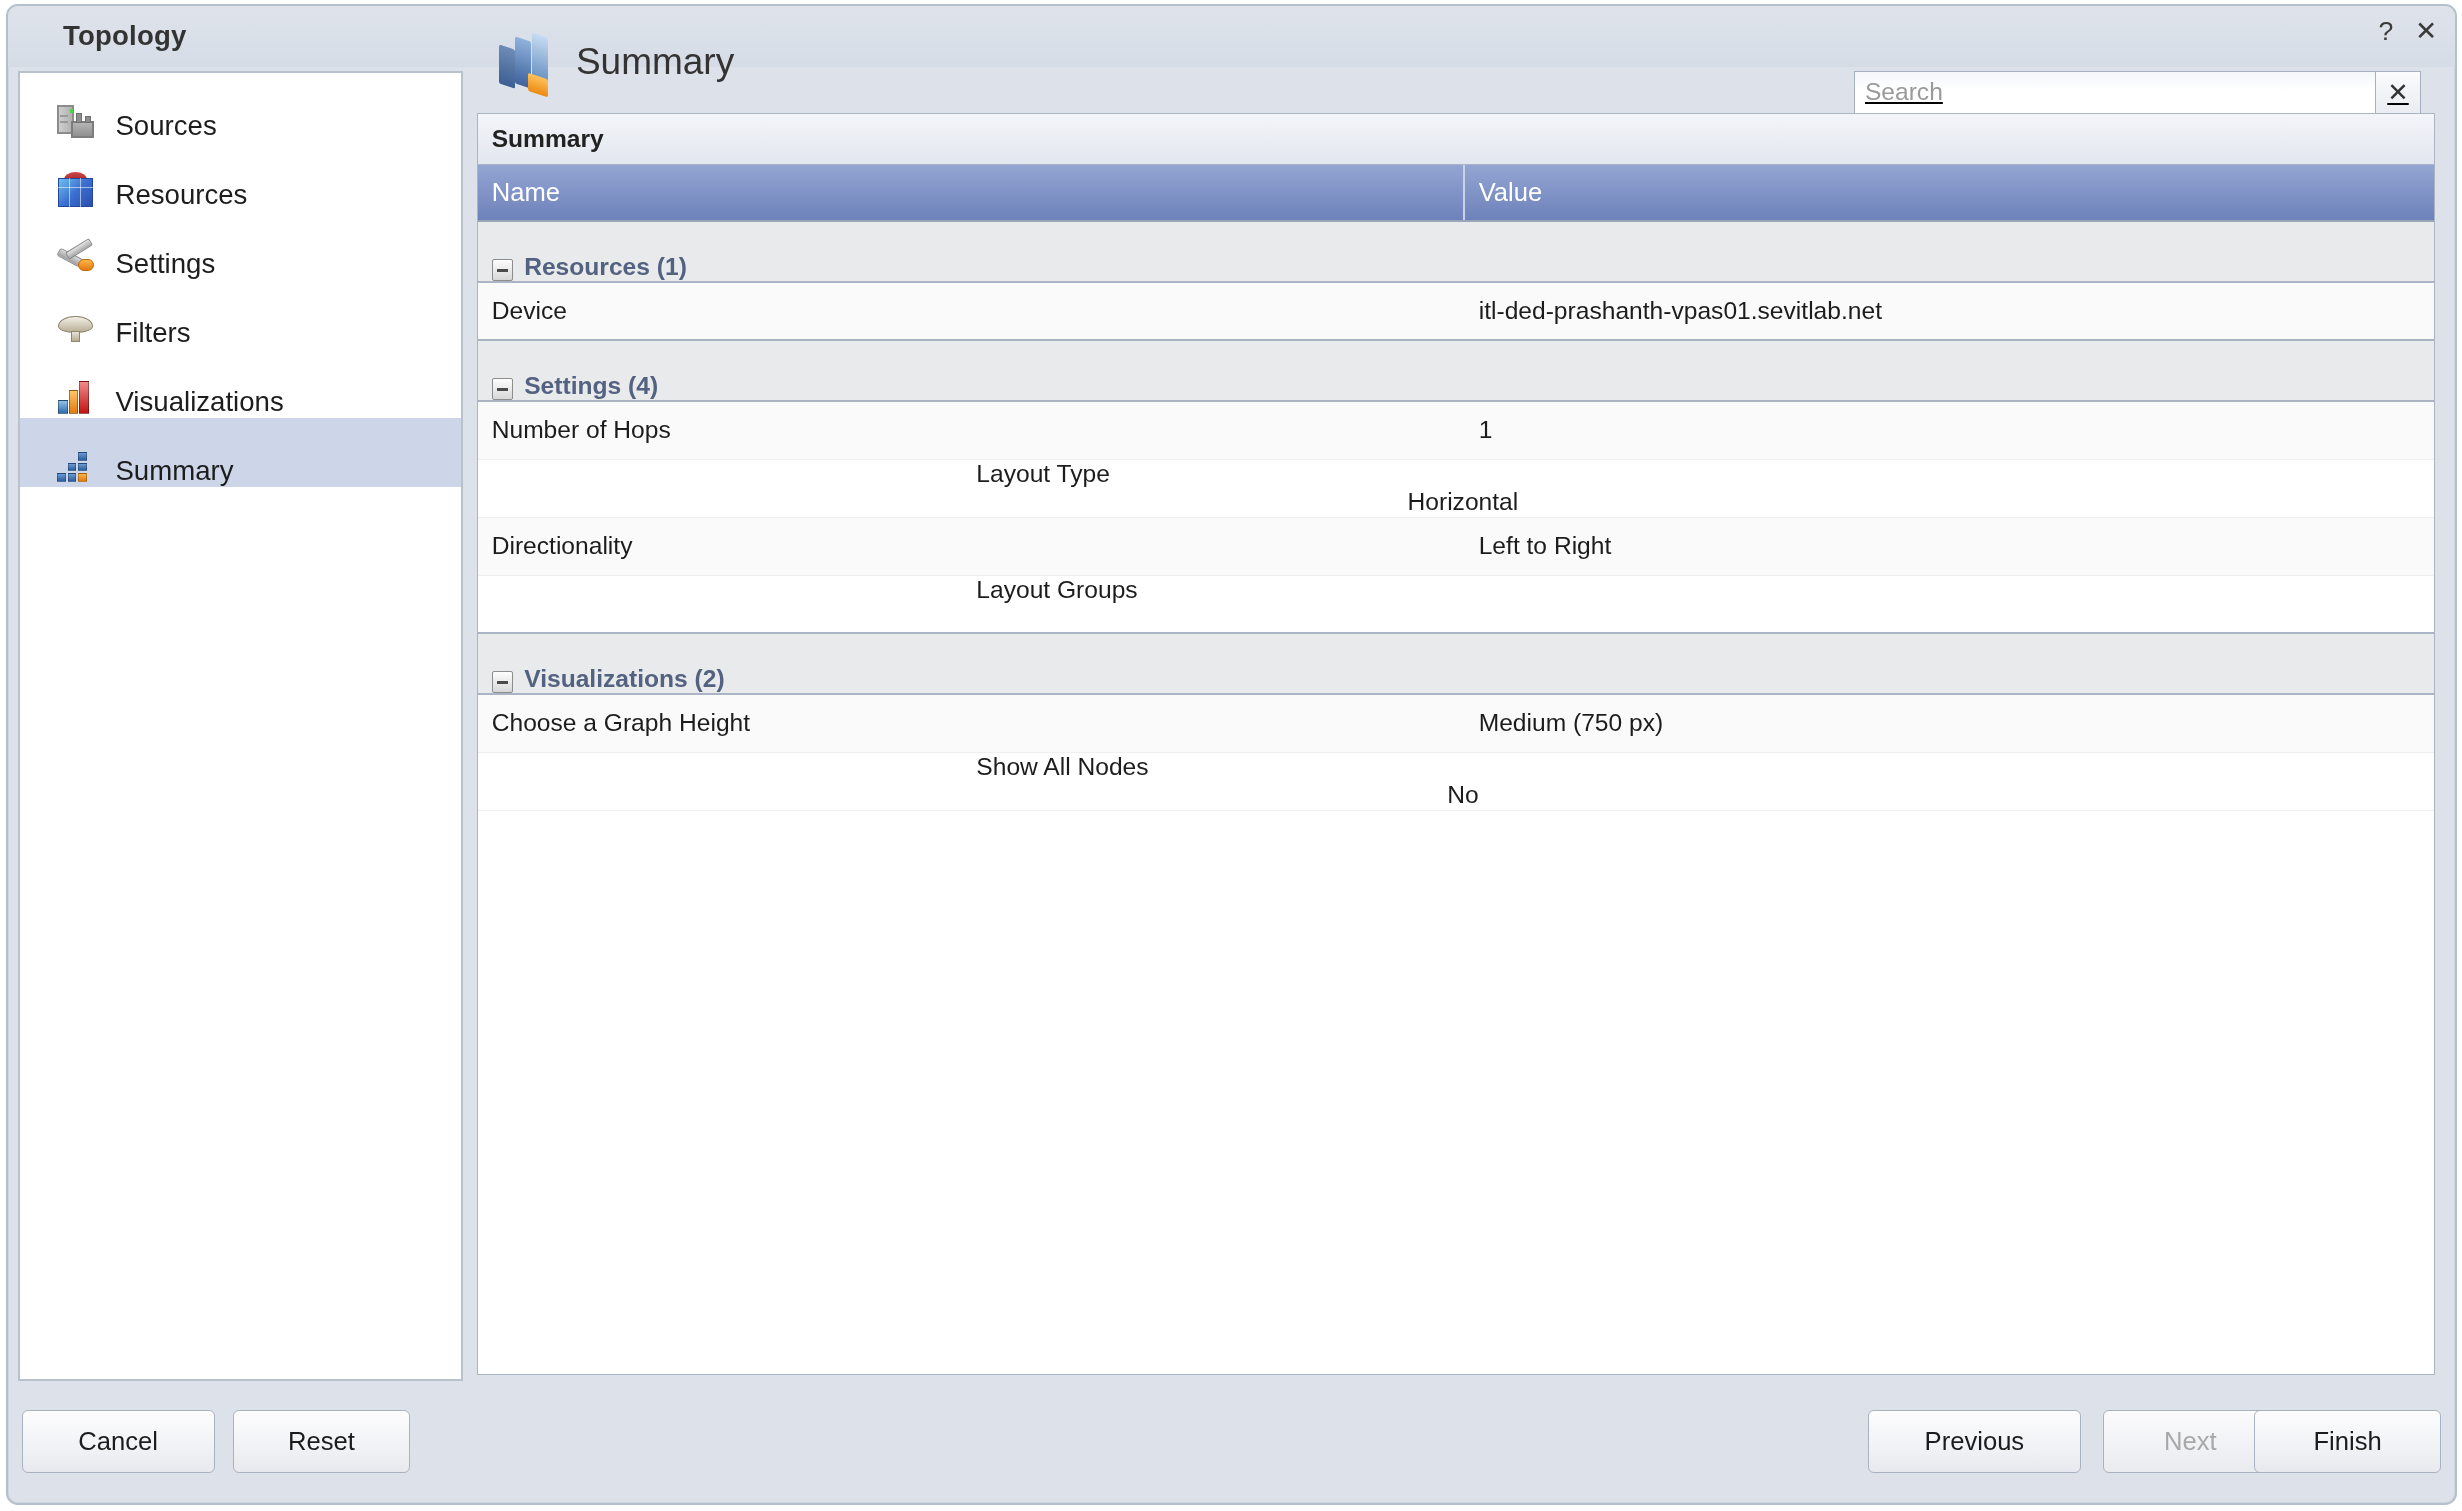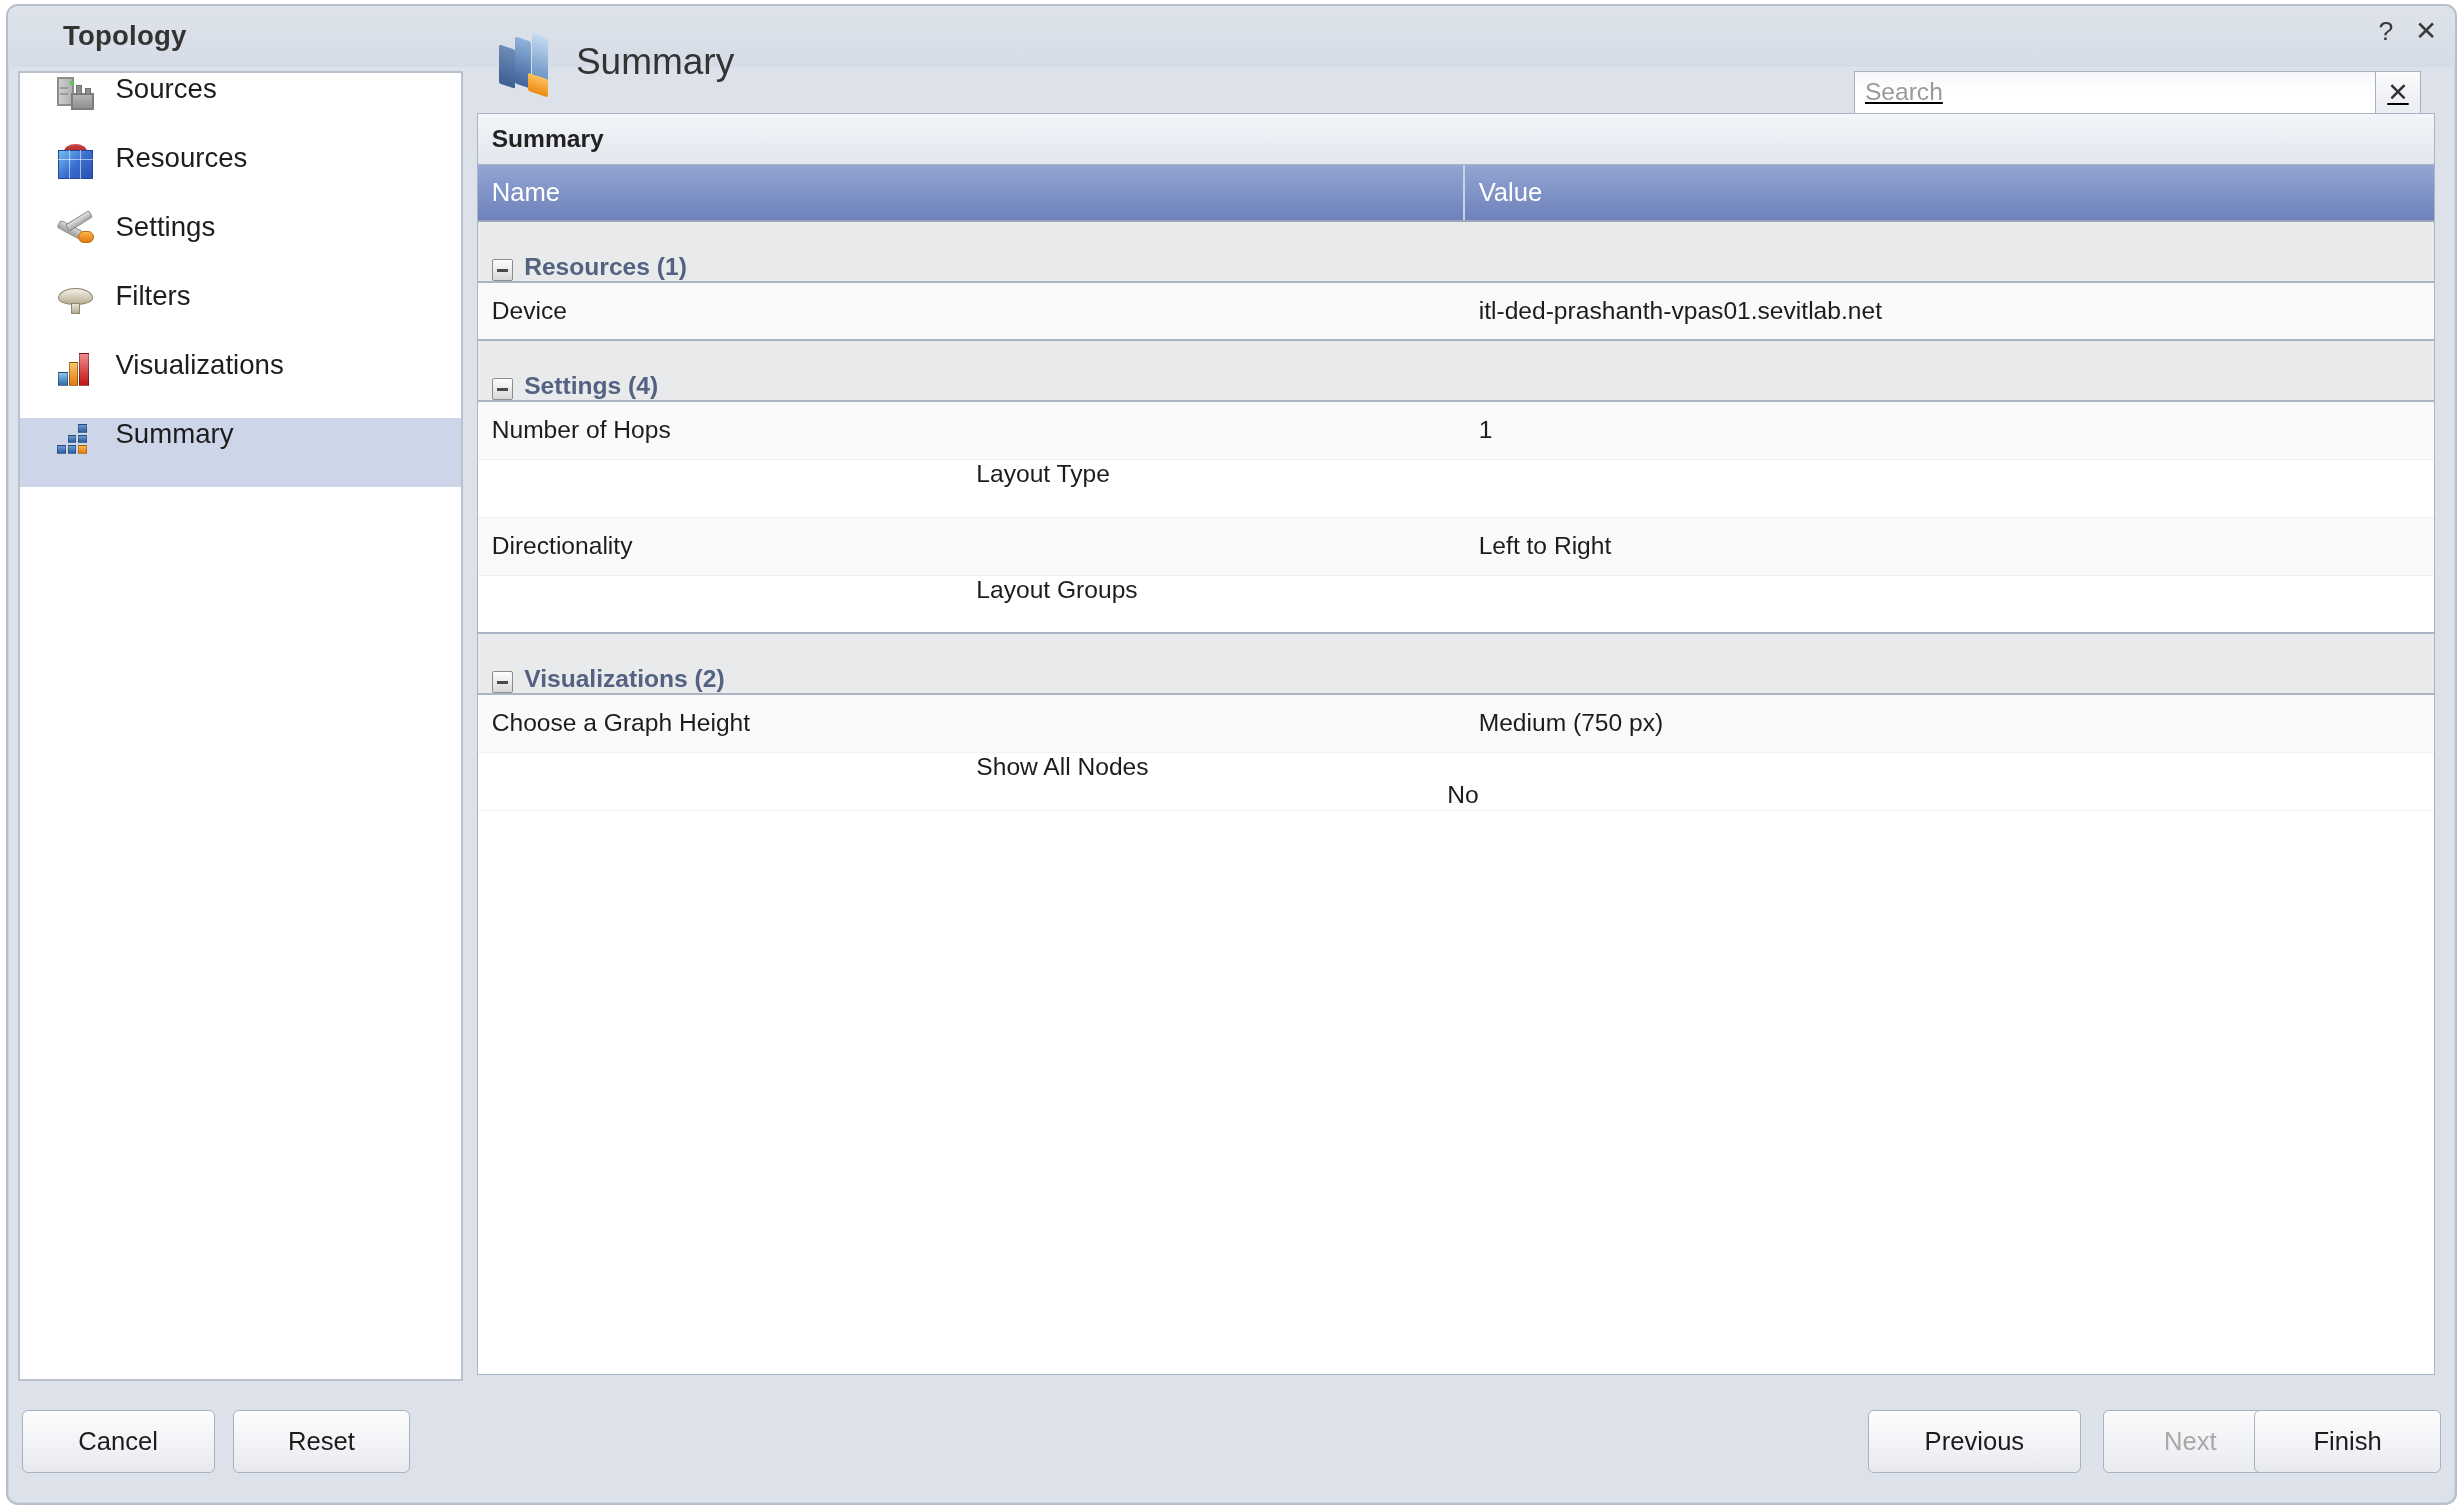--- a/index.html
+++ b/index.html
@@ -69,21 +69,21 @@
     width: 445px;
     height: 1310px;
     box-sizing: border-box;
     background: #ffffff;
     border: 2px solid #b9c1cd;
   }
   .nav-item {
     position: relative;
     height: 69px;
     display: flex;
-    align-items: flex-start;
+    align-items: flex-end;
     padding-left: 35px;
     box-sizing: border-box;
     cursor: pointer;
   }
   .nav-item.selected {
     background: #ccd6e8;
   }
   .nav-icon {
     width: 41px;
     height: 41px;
@@ -509,20 +509,21 @@
       <div class="group-row">
         <div class="expander"></div>
         <div class="group-label">Settings (4)</div>
       </div>
       <div class="data-row even">
         <div class="cell-name">Number of Hops</div>
         <div class="cell-value">1</div>
       </div>
       <div class="data-row odd">
         <div class="cell-name">Layout Type</div>
+        <div class="cell-value">Horizontal</div>
       </div>
       <div class="data-row even">
         <div class="cell-name">Directionality</div>
         <div class="cell-value">Left to Right</div>
       </div>
       <div class="data-row odd last-in-group">
         <div class="cell-name">Layout Groups</div>
         <div class="cell-value"></div>
       </div>
 

